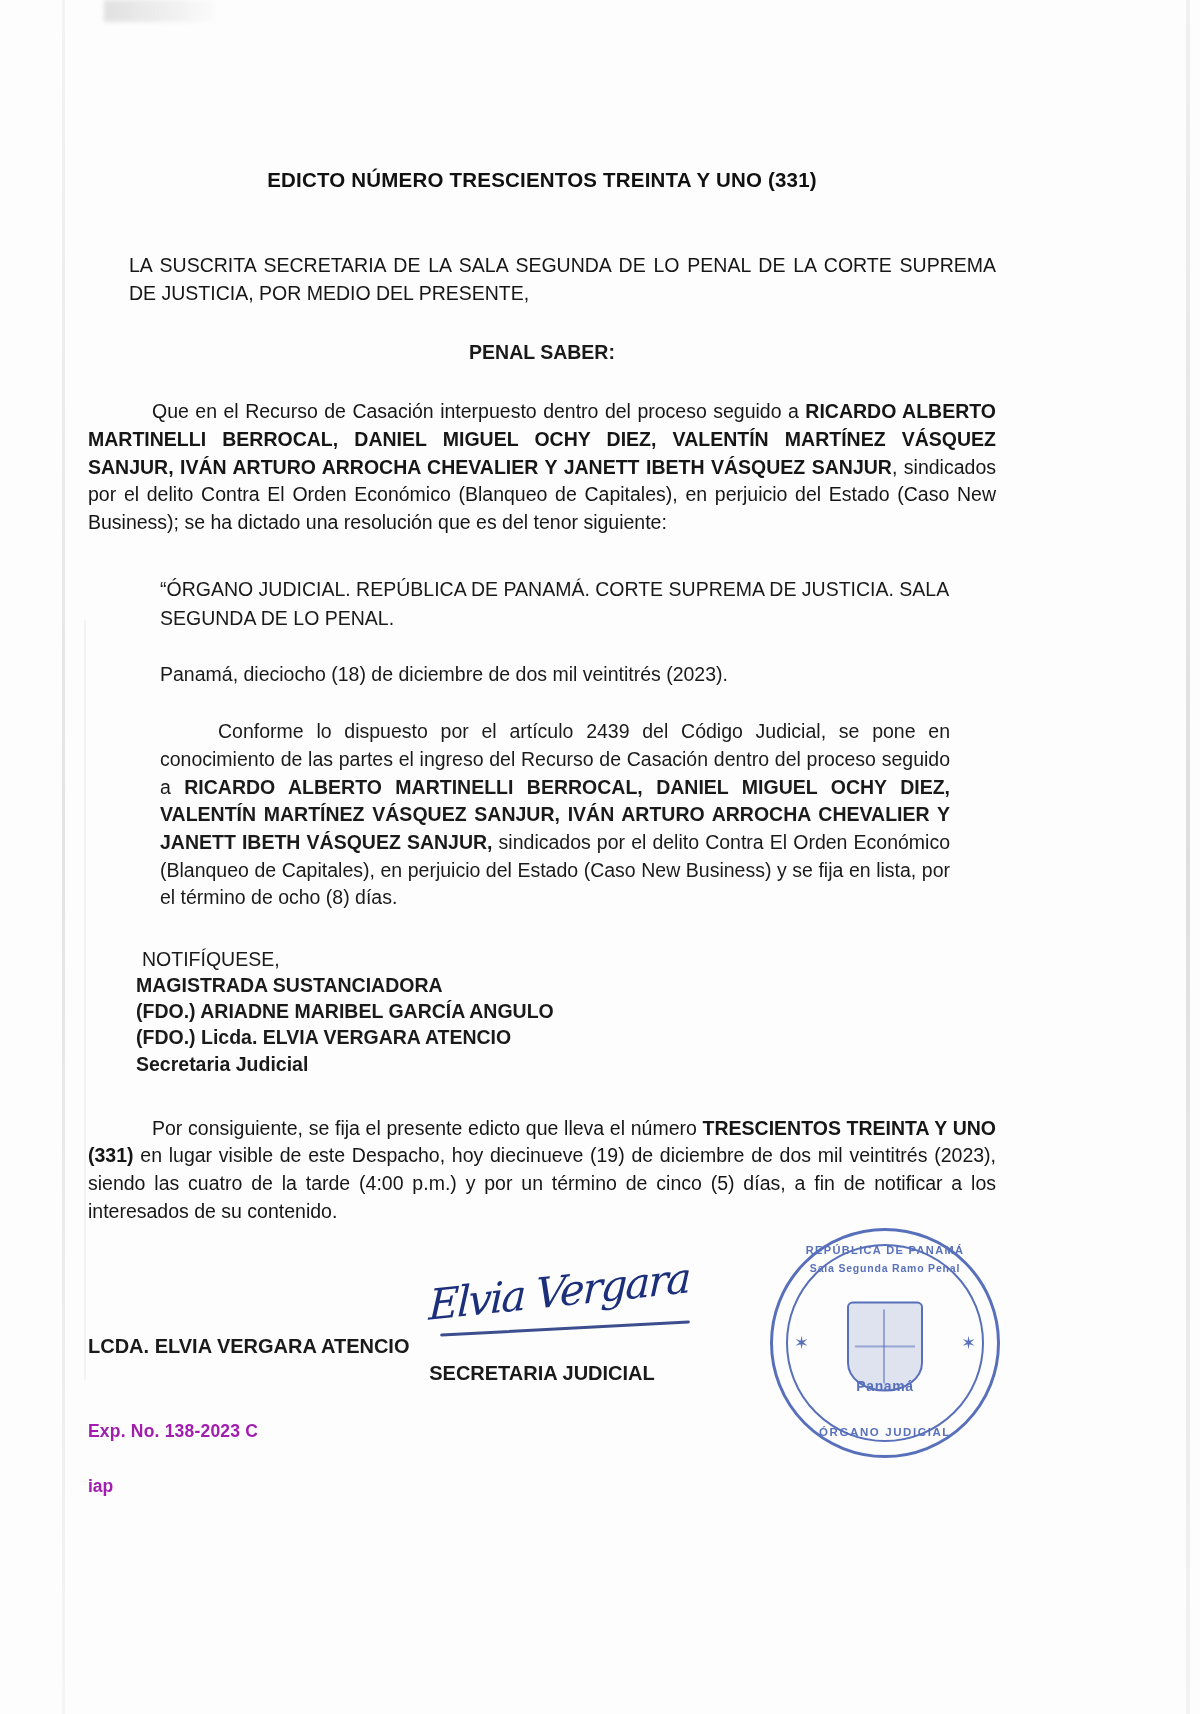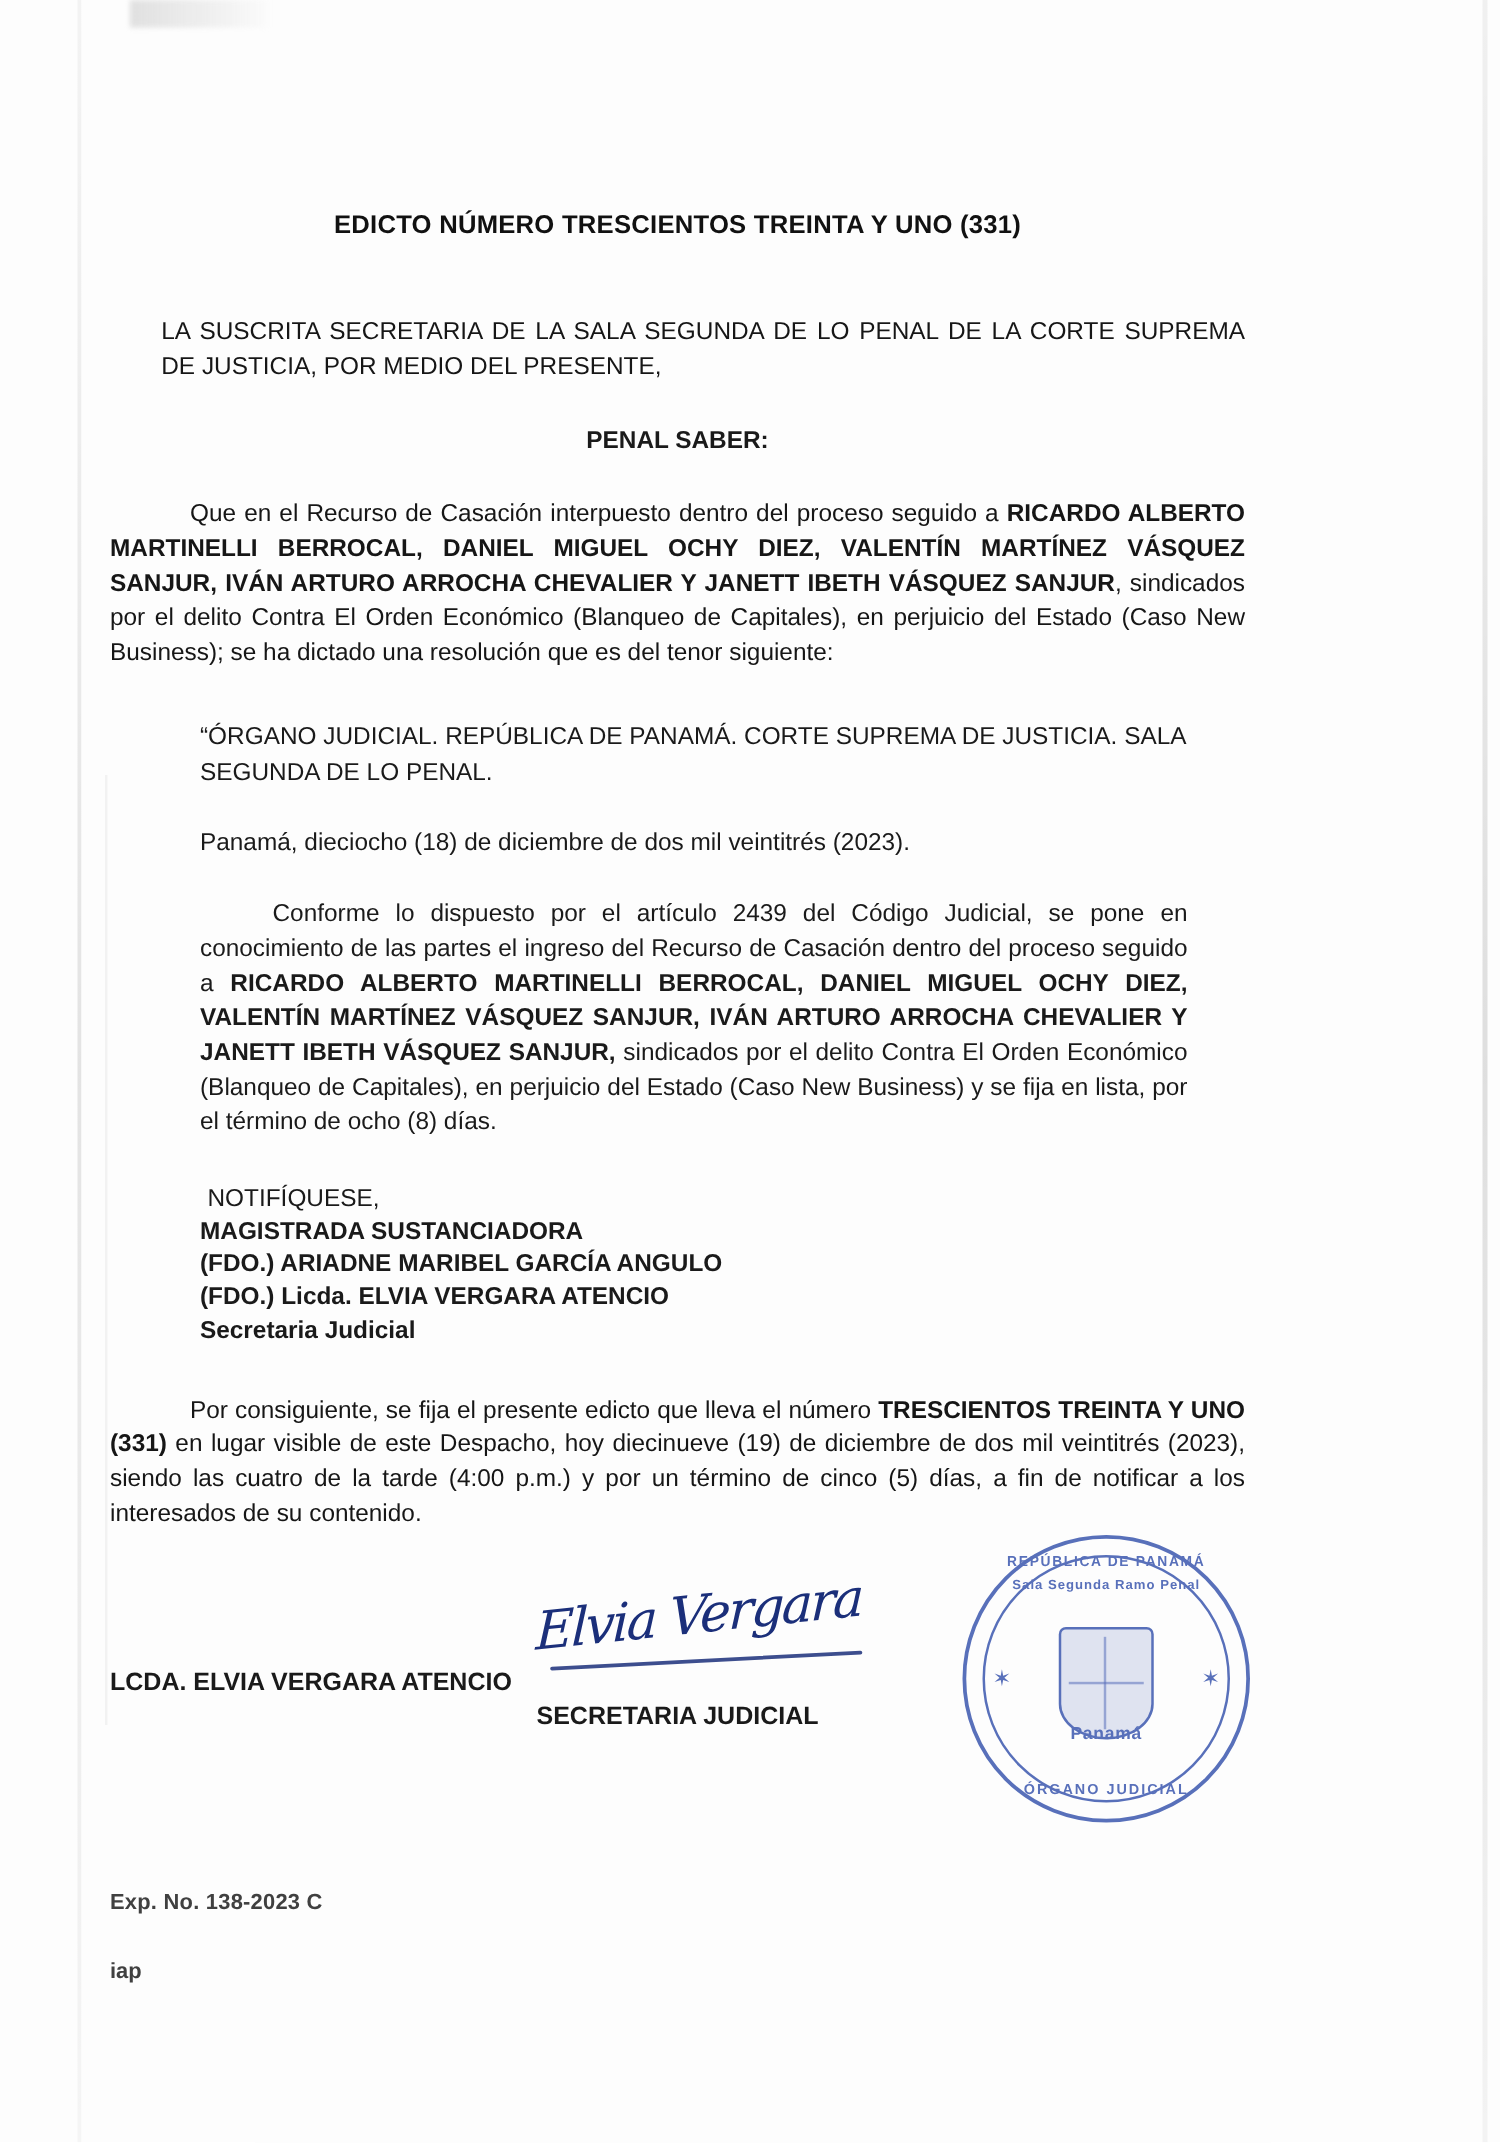--- a/index.html
+++ b/index.html
@@ -125,21 +125,21 @@
     margin-top: 30px;
     font-size: 19.5px;
     line-height: 1.42;
     text-align: justify;
     text-indent: 58px;
   }
   .quote-body b { font-weight: bold; }
 
   .notif {
     margin-top: 34px;
-    margin-left: 72px;
+    margin-left: 48px;
     font-size: 19.5px;
     line-height: 1.34;
   }
   .notif .line1 { padding-left: 6px; }
   .notif .bold { font-weight: bold; }
 
   .body-2 {
     margin-top: 38px;
     text-indent: 64px;
   }
@@ -180,24 +180,23 @@
     line-height: 1.35;
   }
   .sig-role {
     text-align: center;
     font-size: 20px;
     font-weight: bold;
     line-height: 1.35;
   }
 
   .footer {
-    margin-top: 90px;
     font-size: 17.5px;
     font-weight: bold;
-    color: #404040;
+    color: #a21caf;
   }
   .footer .exp { letter-spacing: 0.2px; }
   .footer .iap { margin-top: 34px; font-weight: bold; }
 
   
   .seal {
     position: absolute;
     left: 770px;
     top: 1228px;
     width: 230px;

